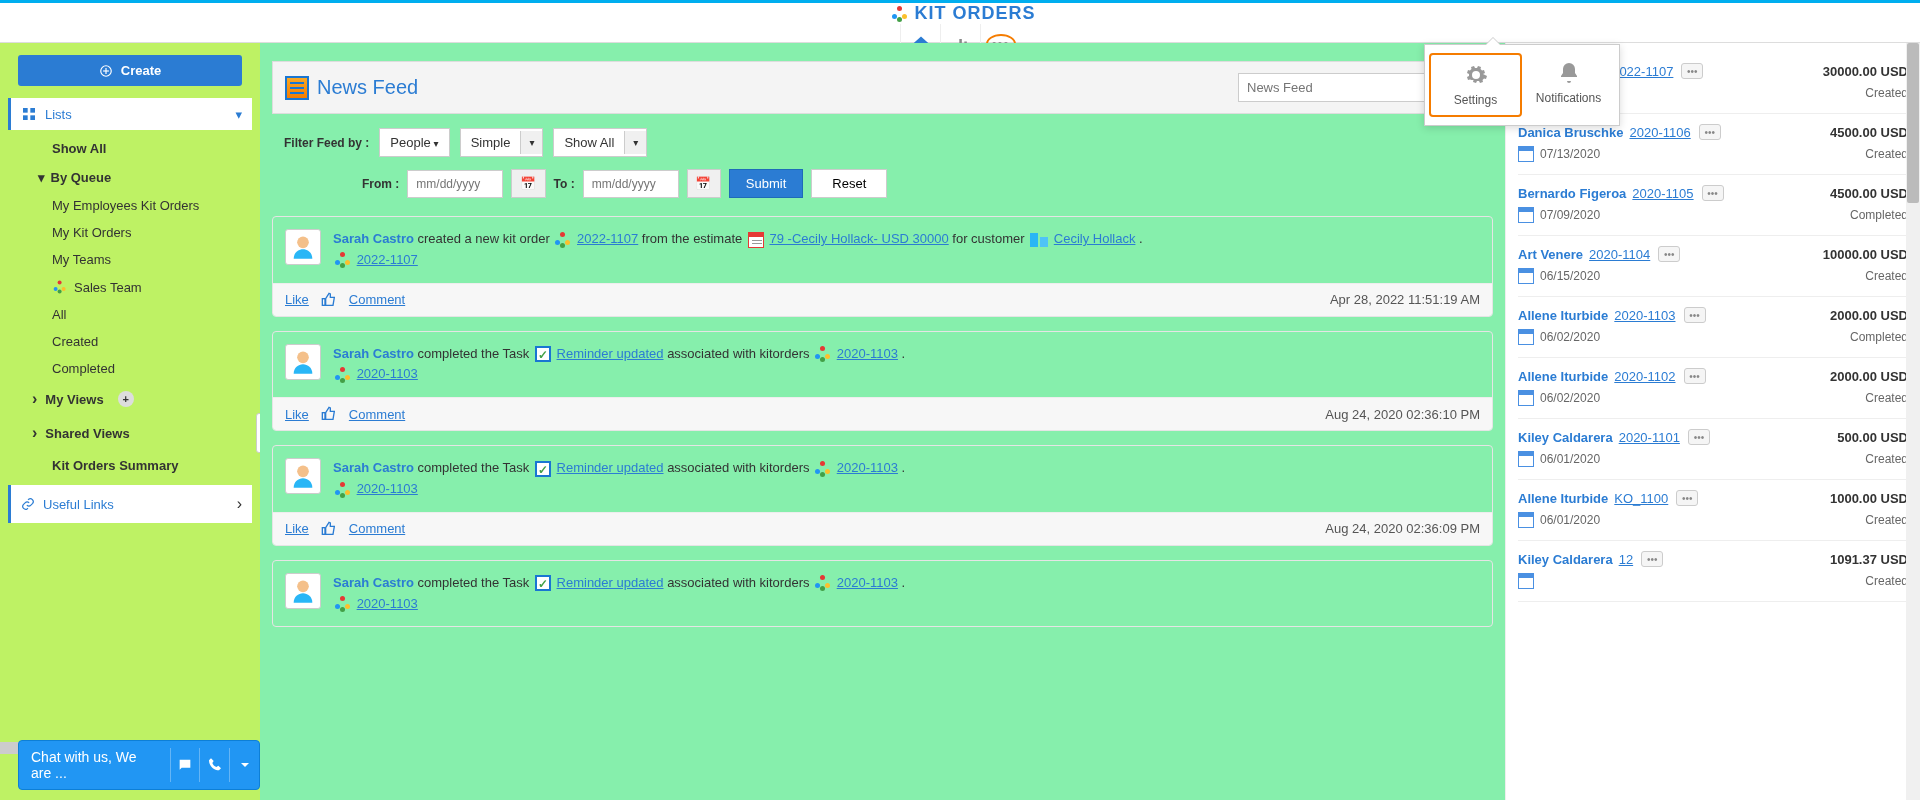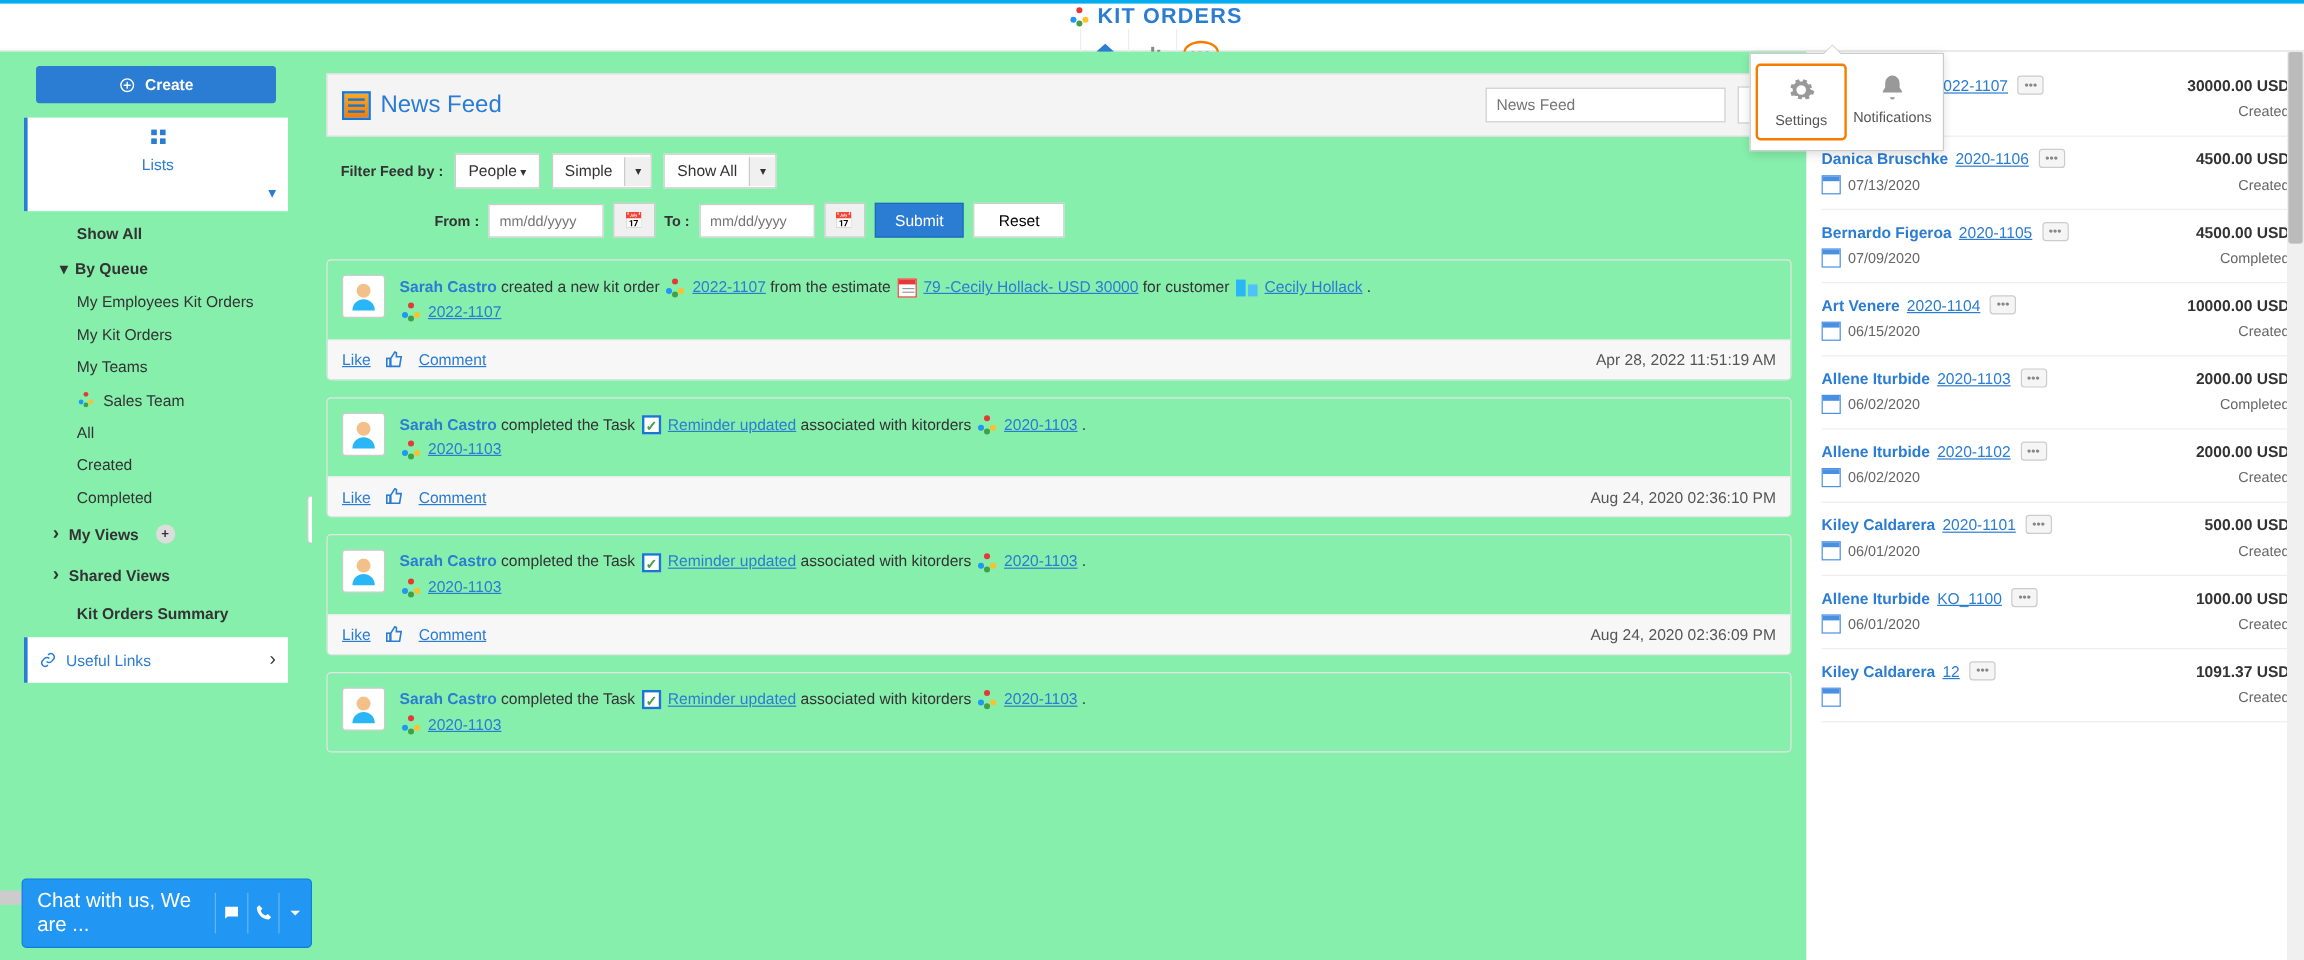--- a/index.html
+++ b/index.html
@@ -20,49 +20,49 @@
 .search-box { display: flex; align-items: center; margin-left: 8px; }
 .search-input { width: 260px; height: 30px; border: 1px solid #ccc; padding: 0 8px; font-size: 13px; color: #666; }
 .search-drop { width: 28px; height: 30px; border: 1px solid #ccc; border-left: none; background: #f5f5f5; display: flex; align-items: center; justify-content: center; cursor: pointer; }
 .search-btn { width: 40px; height: 30px; background: #2b7cd3; border: none; display: flex; align-items: center; justify-content: center; margin-left: 8px; cursor: pointer; }
 .search-btn svg { width: 16px; height: 16px; fill: #fff; }
 
 
 .popup { position: absolute; top: 44px; right: 300px; background: #fff; border: 1px solid #ccc; box-shadow: 0 2px 8px rgba(0,0,0,0.15); display: flex; padding: 8px 4px; z-index: 100; }
 .popup::before { content: ''; position: absolute; top: -8px; left: 60px; border: 8px solid transparent; border-bottom-color: #ccc; border-top: none; }
 .popup::after { content: ''; position: absolute; top: -7px; left: 60px; border: 8px solid transparent; border-bottom-color: #fff; border-top: none; }
-.popup-item { width: 76px; text-align: center; padding: 8px 4px; cursor: pointer; }
+.popup-item { width: 93px; text-align: center; padding: 8px 4px; cursor: pointer; }
 .popup-item.active { border: 2px solid #f57c00; border-radius: 4px; }
 .popup-item svg { width: 24px; height: 24px; fill: #999; display: block; margin: 0 auto 6px; }
 .popup-item-label { font-size: 12px; color: #555; }
 
 
 .main { display: flex; height: calc(100vh - 43px); }
 
 
-.sidebar { width: 260px; background: #86efac; padding: 12px 20px; position: relative; }
+.sidebar { width: 260px; background: #bef264; padding: 12px 8px; position: relative; }
 .create-btn { display: flex; align-items: center; justify-content: center; gap: 8px; background: #2b7cd3; color: #fff; font-weight: bold; padding: 8px; border-radius: 3px; margin: 0 10px 12px; cursor: pointer; }
 .create-btn svg { width: 14px; height: 14px; fill: #fff; }
-.nav-section { background: #fff; border-left: 3px solid #2b7cd3; padding: 8px 10px; margin-bottom: 4px; display: flex; align-items: center; gap: 8px; cursor: pointer; flex-direction: column; }
+.nav-section { background: #fff; border-left: 3px solid #2b7cd3; padding: 8px 10px; margin-bottom: 4px; display: flex; align-items: center; gap: 8px; cursor: pointer; }
 .nav-section.active { color: #2b7cd3; }
 .nav-section .chev { margin-left: auto; }
 .nav-item { padding: 7px 10px 7px 30px; cursor: pointer; color: #333; }
 .nav-item.bold { font-weight: bold; padding-left: 44px; }
 .nav-sub { padding: 7px 10px 7px 30px; display: flex; align-items: center; gap: 6px; cursor: pointer; font-weight: bold; }
 .nav-leaf { padding: 6px 10px 6px 44px; cursor: pointer; color: #333; display: flex; align-items: center; gap: 6px; }
 .nav-collapse { padding: 8px 10px 8px 24px; display: flex; align-items: center; gap: 8px; cursor: pointer; font-weight: bold; }
 .nav-collapse .plus { margin-left: 6px; width: 16px; height: 16px; background: #ddd; border-radius: 50%; display: flex; align-items: center; justify-content: center; font-size: 11px; }
 .nav-links { background: #fff; border-left: 3px solid #2b7cd3; padding: 10px; margin-top: 4px; display: flex; align-items: center; gap: 8px; color: #2b7cd3; cursor: pointer; }
 .nav-links .chev { margin-left: auto; color: #333; }
 .collapse-handle { position: absolute; right: -10px; top: 370px; width: 14px; height: 40px; background: #fff; border: 1px solid #ccc; border-radius: 3px; display: flex; align-items: center; justify-content: center; cursor: pointer; }
 
 
 .chat-widget { position: absolute; bottom: 10px; left: 18px; display: flex; align-items: center; }
 .chat-bar { background: #2196f3; border: 1px solid #0d7fd6; border-radius: 4px; display: flex; align-items: center; overflow: hidden; }
-.chat-text { color: #fff; padding: 8px 12px; font-size: 17px; }
+.chat-text { color: #fff; padding: 8px 12px; font-size: 14px; }
 .chat-icon { width: 34px; height: 34px; display: flex; align-items: center; justify-content: center; border-left: 1px solid rgba(255,255,255,0.3); }
 .chat-icon svg { width: 16px; height: 16px; fill: #fff; }
 .hidden-box { position: absolute; bottom: 46px; left: 0; width: 100px; height: 12px; background: #ccc; }
 
 
 .content { flex: 1; padding: 18px 12px; overflow-y: auto; background: #86efac; position: relative; }
 .feed-header { background: #f4f4f4; border: 1px solid #ddd; padding: 10px 12px; display: flex; align-items: center; gap: 10px; margin-bottom: 14px; }
 .feed-title { color: #2b7cd3; font-size: 20px; display: flex; align-items: center; gap: 8px; flex: 1; }
 .feed-icon { width: 24px; height: 24px; background: linear-gradient(#f9a825, #f57c00); border: 2px solid #1976d2; display: inline-block; position: relative; }
 .feed-icon::after { content: ''; position: absolute; left: 3px; top: 4px; width: 14px; height: 2px; background: #1976d2; box-shadow: 0 5px 0 #1976d2, 0 10px 0 #1976d2; }

